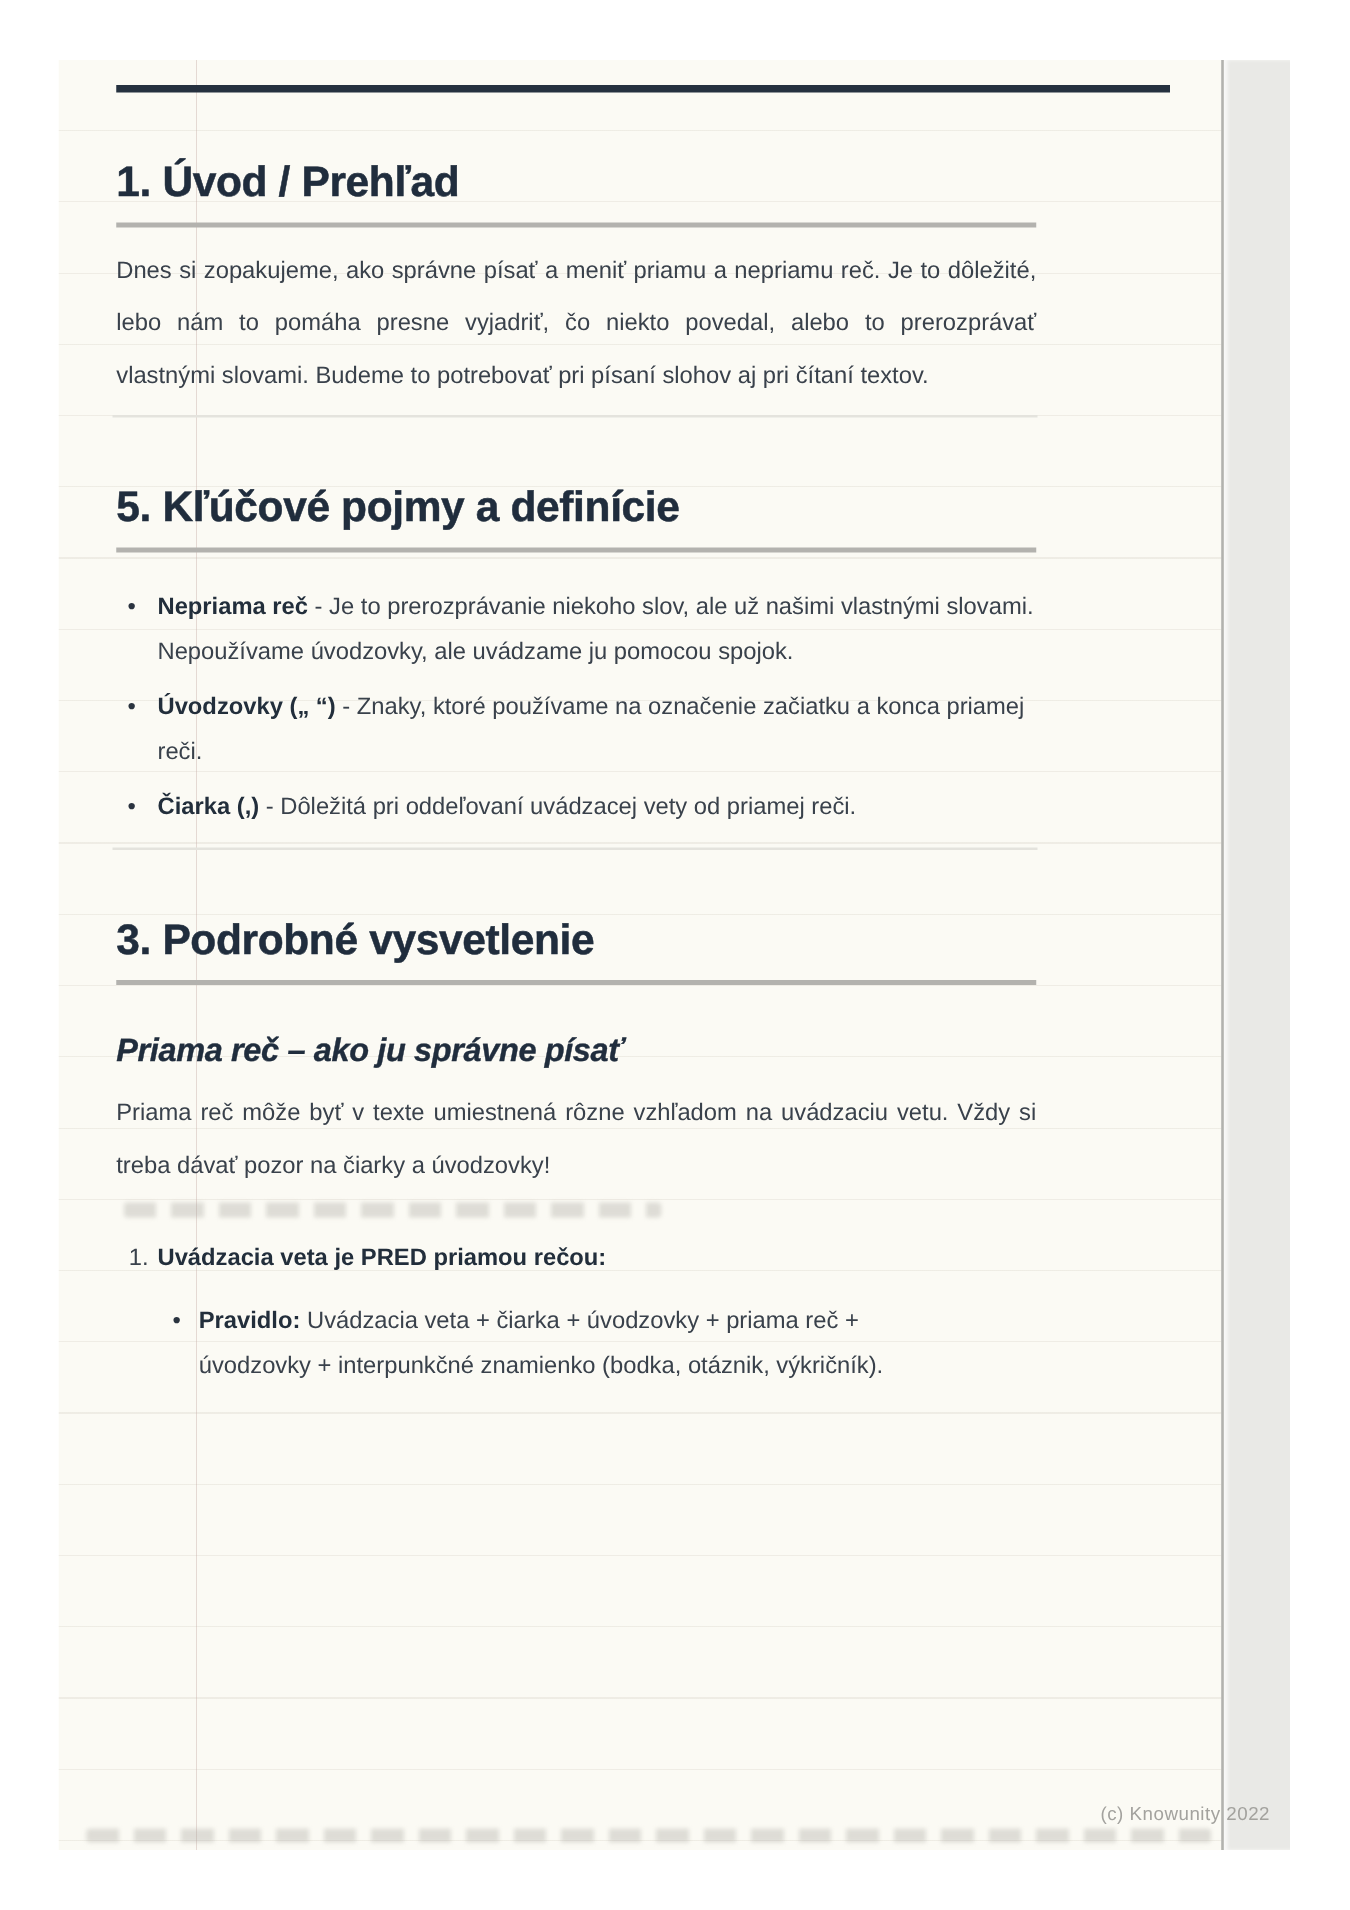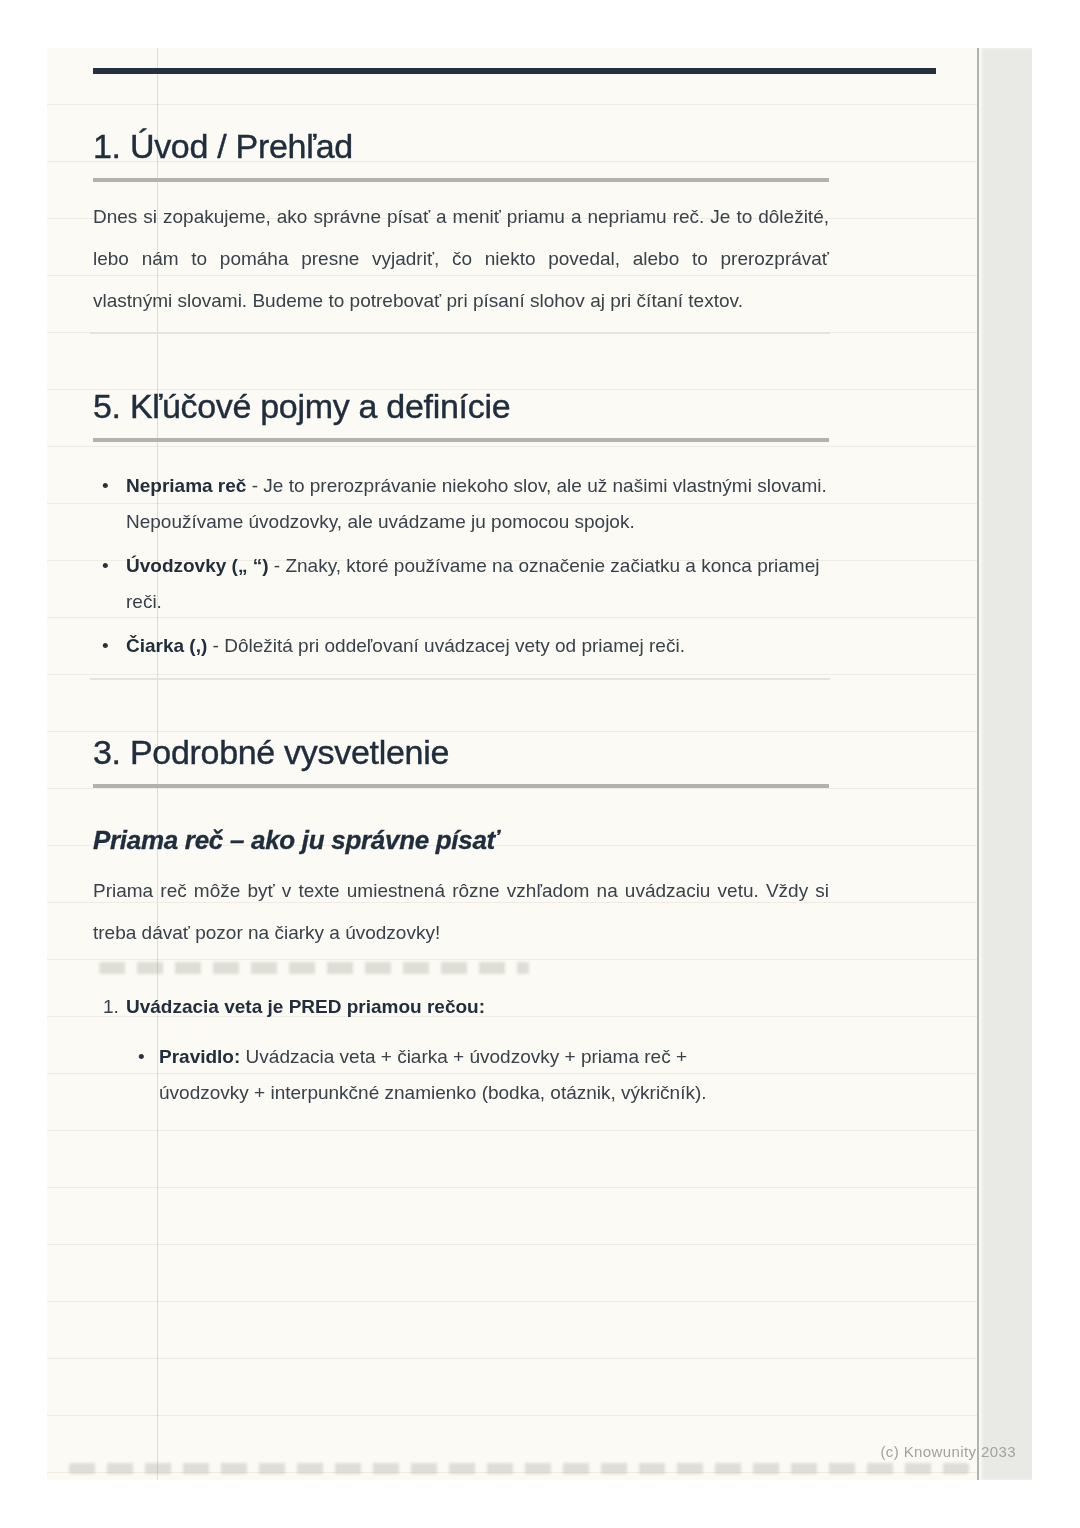--- a/index.html
+++ b/index.html
@@ -61,21 +61,21 @@
   .title-rule {
     margin-top: 20px;
     width: 843px;
     height: 6px;
     background: #25313f;
   }
   .h2 {
     margin: 52px 0 0 0;
     font-size: 34px;
     line-height: 40px;
-    font-weight: normal;
+    font-weight: bold;
     letter-spacing: -0.3px;
     color: #202d3d;
     -webkit-text-stroke: 0.4px #202d3d;
   }
   .h-rule {
     margin-top: 12px;
     width: 736px;
     height: 4px;
     background: #b3b2ae;
   }
@@ -266,15 +266,15 @@
                 <span class="rule-b">Pravidlo:</span><span> Uvádzacia veta + čiarka + úvodzovky + priama reč + úvodzovky + interpunkčné znamienko (bodka, otáznik, výkričník).</span>
               </li>
             </ul>
           </div>
         </div>
       </section>
 
     </div>
 
     <div class="ghost ghost-bottom"></div>
-    <div class="watermark">(c) Knowunity 2033</div>
+    <div class="watermark">(c) Knowunity 2022</div>
   </div>
 </div>
 
 </body></html>

